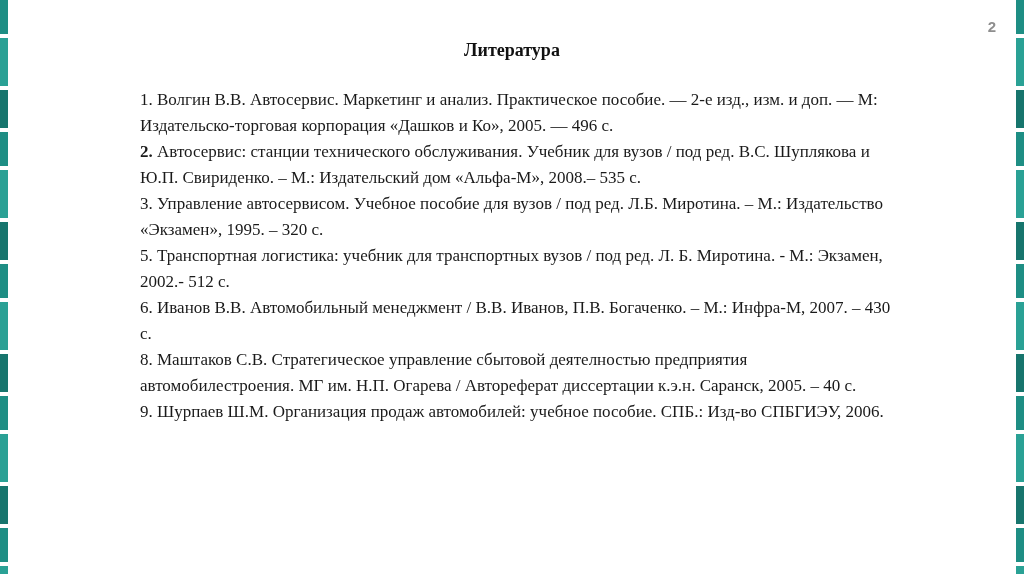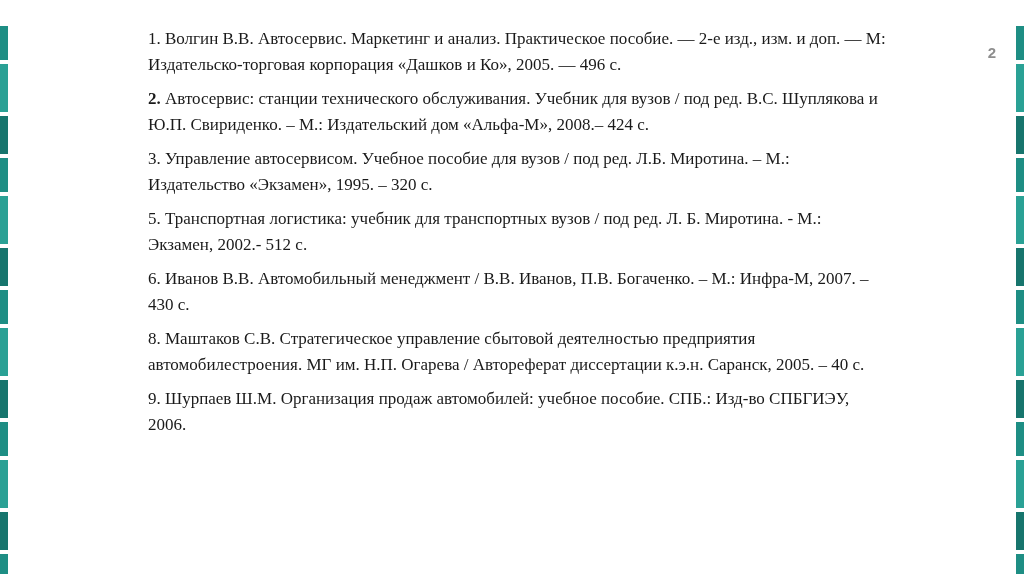--- a/index.html
+++ b/index.html
@@ -54,37 +54,38 @@
     color: #111111;
   }
   .refs {
     margin: 26px 0 0 140px;
     width: 758px;
     font-size: 17px;
     line-height: 26px;
     text-align: left;
   }
   .refs p {
-    margin: 8px;
+    margin: 0;
     padding: 0;
   }
   .num.bold { font-weight: bold; }
 </style>
 </head>
 <body>
 
 <div class="slide">
   <div class="edge-bar left"></div>
   <div class="edge-bar right"></div>
 
   <div class="page-number">2</div>
 
+  <h1 class="slide-title">Литература</h1>
 
   <div class="refs">
     <p><span class="num">1.</span> <span>Волгин В.В. Автосервис. Маркетинг и анализ. Практическое пособие. — 2-е изд., изм. и доп. — М: Издательско-торговая корпорация «Дашков и Ко», 2005. — 496 с.</span></p>
-    <p><span class="num bold">2.</span> <span>Автосервис: станции технического обслуживания. Учебник для вузов / под ред. В.С. Шуплякова и Ю.П. Свириденко. – М.: Издательский дом «Альфа-М», 2008.– 424 с.</span></p>
+    <p><span class="num bold">2.</span> <span>Автосервис: станции технического обслуживания. Учебник для вузов / под ред. В.С. Шуплякова и Ю.П. Свириденко. – М.: Издательский дом «Альфа-М», 2008.– 535 с.</span></p>
     <p><span class="num">3.</span> <span>Управление автосервисом. Учебное пособие для вузов / под ред. Л.Б. Миротина. – М.: Издательство «Экзамен», 1995. – 320 с.</span></p>
     <p><span class="num">5.</span> <span>Транспортная логистика: учебник для транспортных вузов / под ред. Л. Б. Миротина. - М.: Экзамен, 2002.- 512 с.</span></p>
     <p><span class="num">6.</span> <span>Иванов В.В. Автомобильный менеджмент / В.В. Иванов, П.В. Богаченко. – М.: Инфра-М, 2007. – 430 с.</span></p>
     <p><span class="num">8.</span> <span>Маштаков С.В. Стратегическое управление сбытовой деятелностью предприятия автомобилестроения. МГ им. Н.П. Огарева / Автореферат диссертации к.э.н. Саранск, 2005. – 40 с.</span></p>
     <p><span class="num">9.</span> <span>Шурпаев Ш.М. Организация продаж автомобилей: учебное пособие. СПБ.: Изд-во СПБГИЭУ, 2006.</span></p>
   </div>
 </div>
 
 </body></html>

